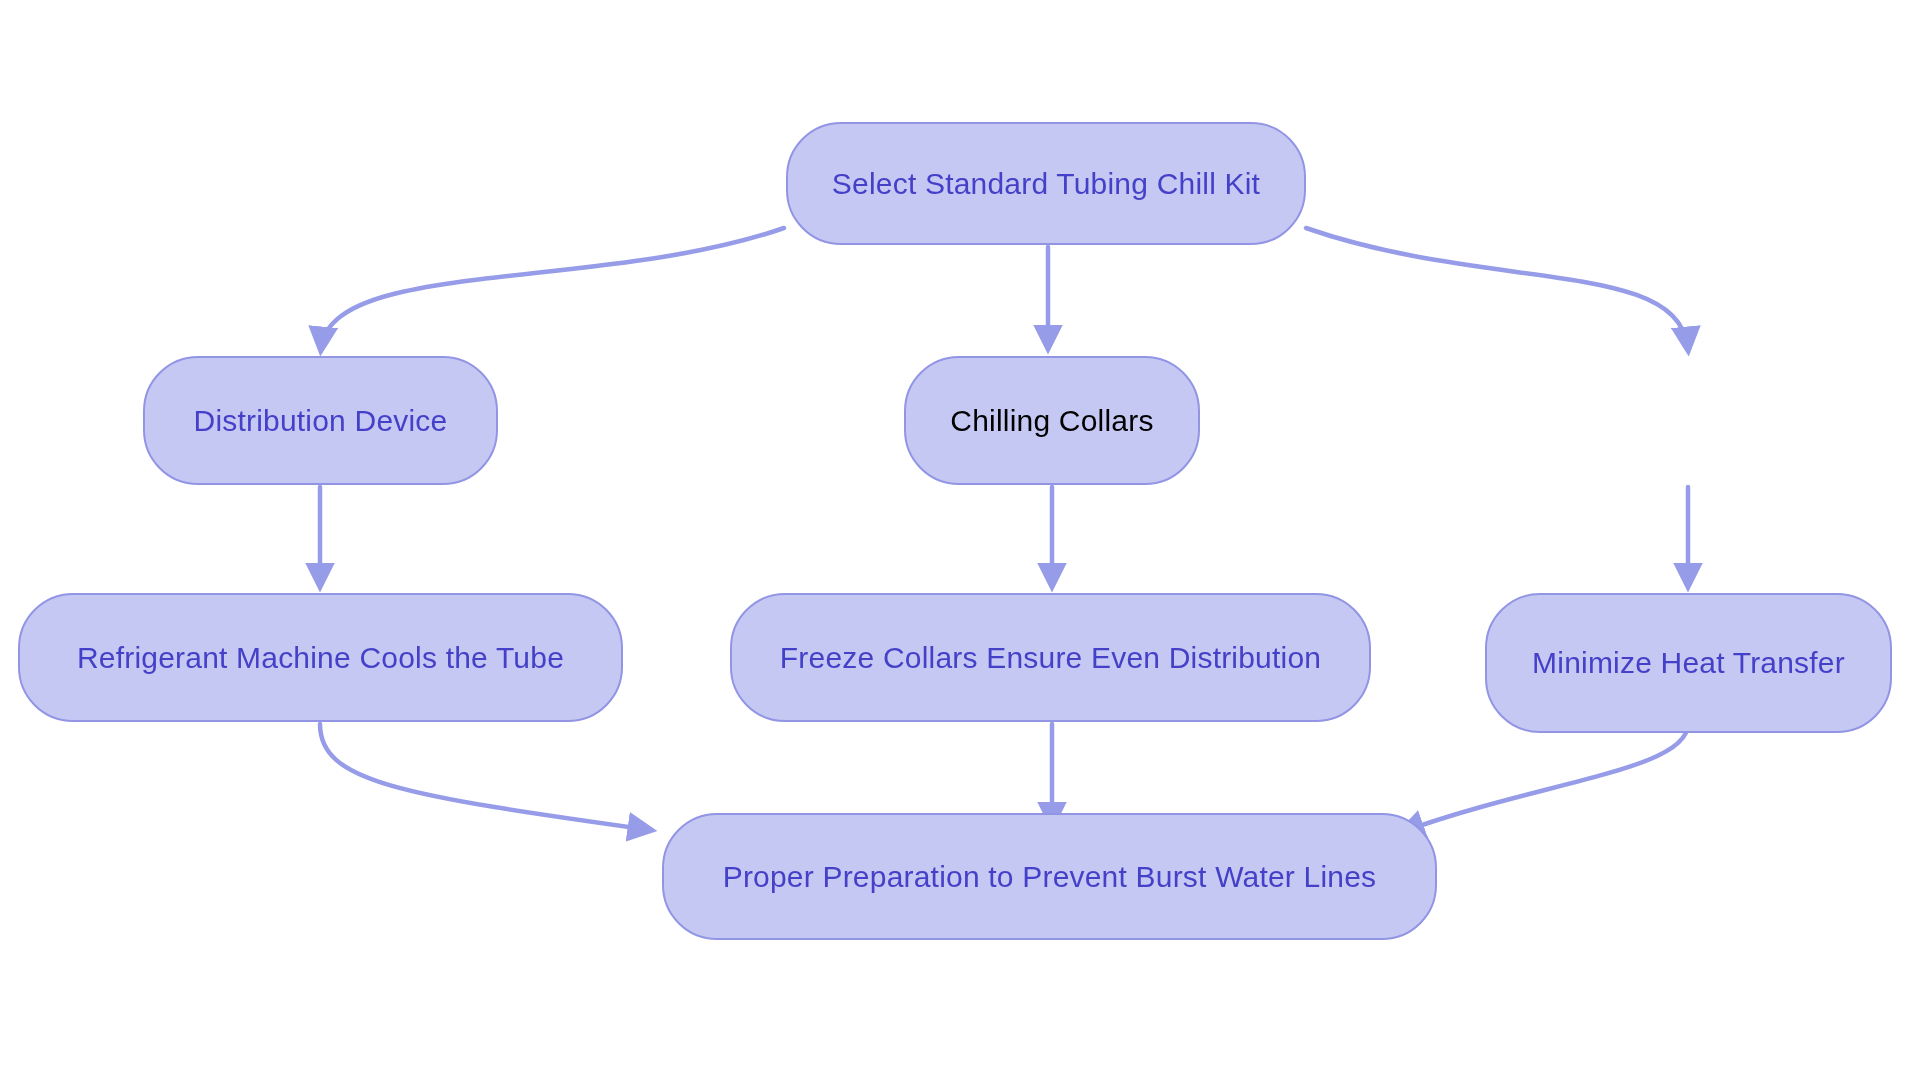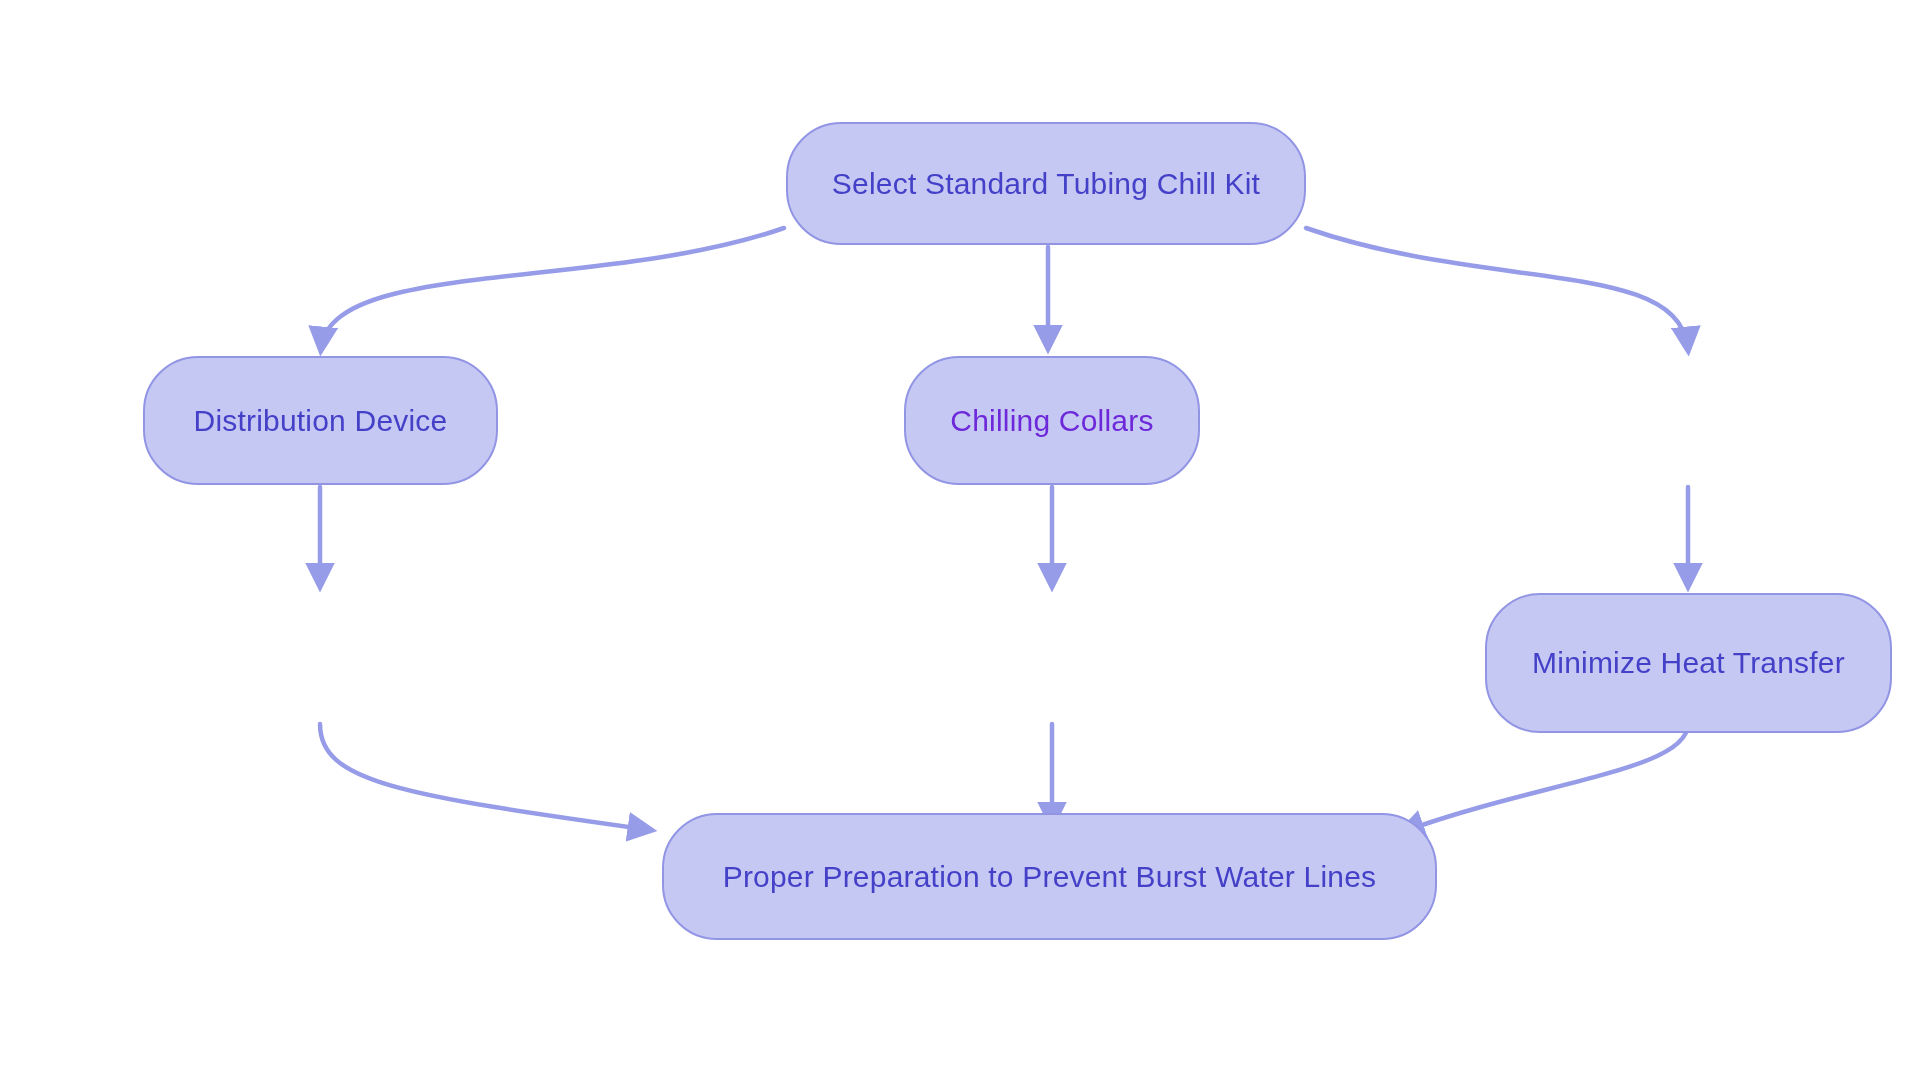--- a/index.html
+++ b/index.html
@@ -64,21 +64,27 @@
       <path d="M 1052 724 L 1052 824" fill="none" stroke="#979ce9" stroke-width="4.5" stroke-linecap="round" marker-end="url(#arrowhead)"></path>
       <path d="M 1688 724 C 1688 770 1543 781 1402 832" fill="none" stroke="#979ce9" stroke-width="4.5" stroke-linecap="round" marker-end="url(#arrowhead)"></path>
     </svg>
 <div class="flow-node" style="left: 786px; top: 122px; width: 520px; height: 123px; background: rgb(198, 200, 244); border-color: rgb(145, 149, 228);">
       <span class="node-label" style="color: rgb(68, 65, 200);">Select Standard Tubing Chill Kit</span>
     </div>
     <div class="flow-node" style="left: 143px; top: 356px; width: 355px; height: 129px; background: rgb(198, 200, 244); border-color: rgb(145, 149, 228);">
       <span class="node-label" style="color: rgb(68, 65, 200);">Distribution Device</span>
     </div>
     <div class="flow-node" style="left: 904px; top: 356px; width: 296px; height: 129px; background: rgb(198, 200, 244); border-color: rgb(145, 149, 228);">
-      <span class="node-label" style="color: #6d28d9;">Chilling Collars</span>
+      <span class="node-label" style="color: #000000;">Chilling Collars</span>
+    </div>
+    <div class="flow-node" style="left: 18px; top: 593px; width: 605px; height: 129px; background: rgb(198, 200, 244); border-color: rgb(145, 149, 228);">
+      <span class="node-label" style="color: rgb(68, 65, 200);">Refrigerant Machine Cools the Tube</span>
+    </div>
+    <div class="flow-node" style="left: 730px; top: 593px; width: 641px; height: 129px; background: rgb(198, 200, 244); border-color: rgb(145, 149, 228);">
+      <span class="node-label" style="color: rgb(68, 65, 200);">Freeze Collars Ensure Even Distribution</span>
     </div>
     <div class="flow-node" style="left: 1485px; top: 593px; width: 407px; height: 140px; background: rgb(198, 200, 244); border-color: rgb(145, 149, 228);">
       <span class="node-label" style="color: rgb(68, 65, 200);">Minimize Heat Transfer</span>
     </div>
     <div class="flow-node" style="left: 662px; top: 813px; width: 775px; height: 127px; background: rgb(198, 200, 244); border-color: rgb(145, 149, 228);">
       <span class="node-label" style="color: rgb(68, 65, 200);">Proper Preparation to Prevent Burst Water Lines</span>
     </div>
   </div>
 
 </body></html>

